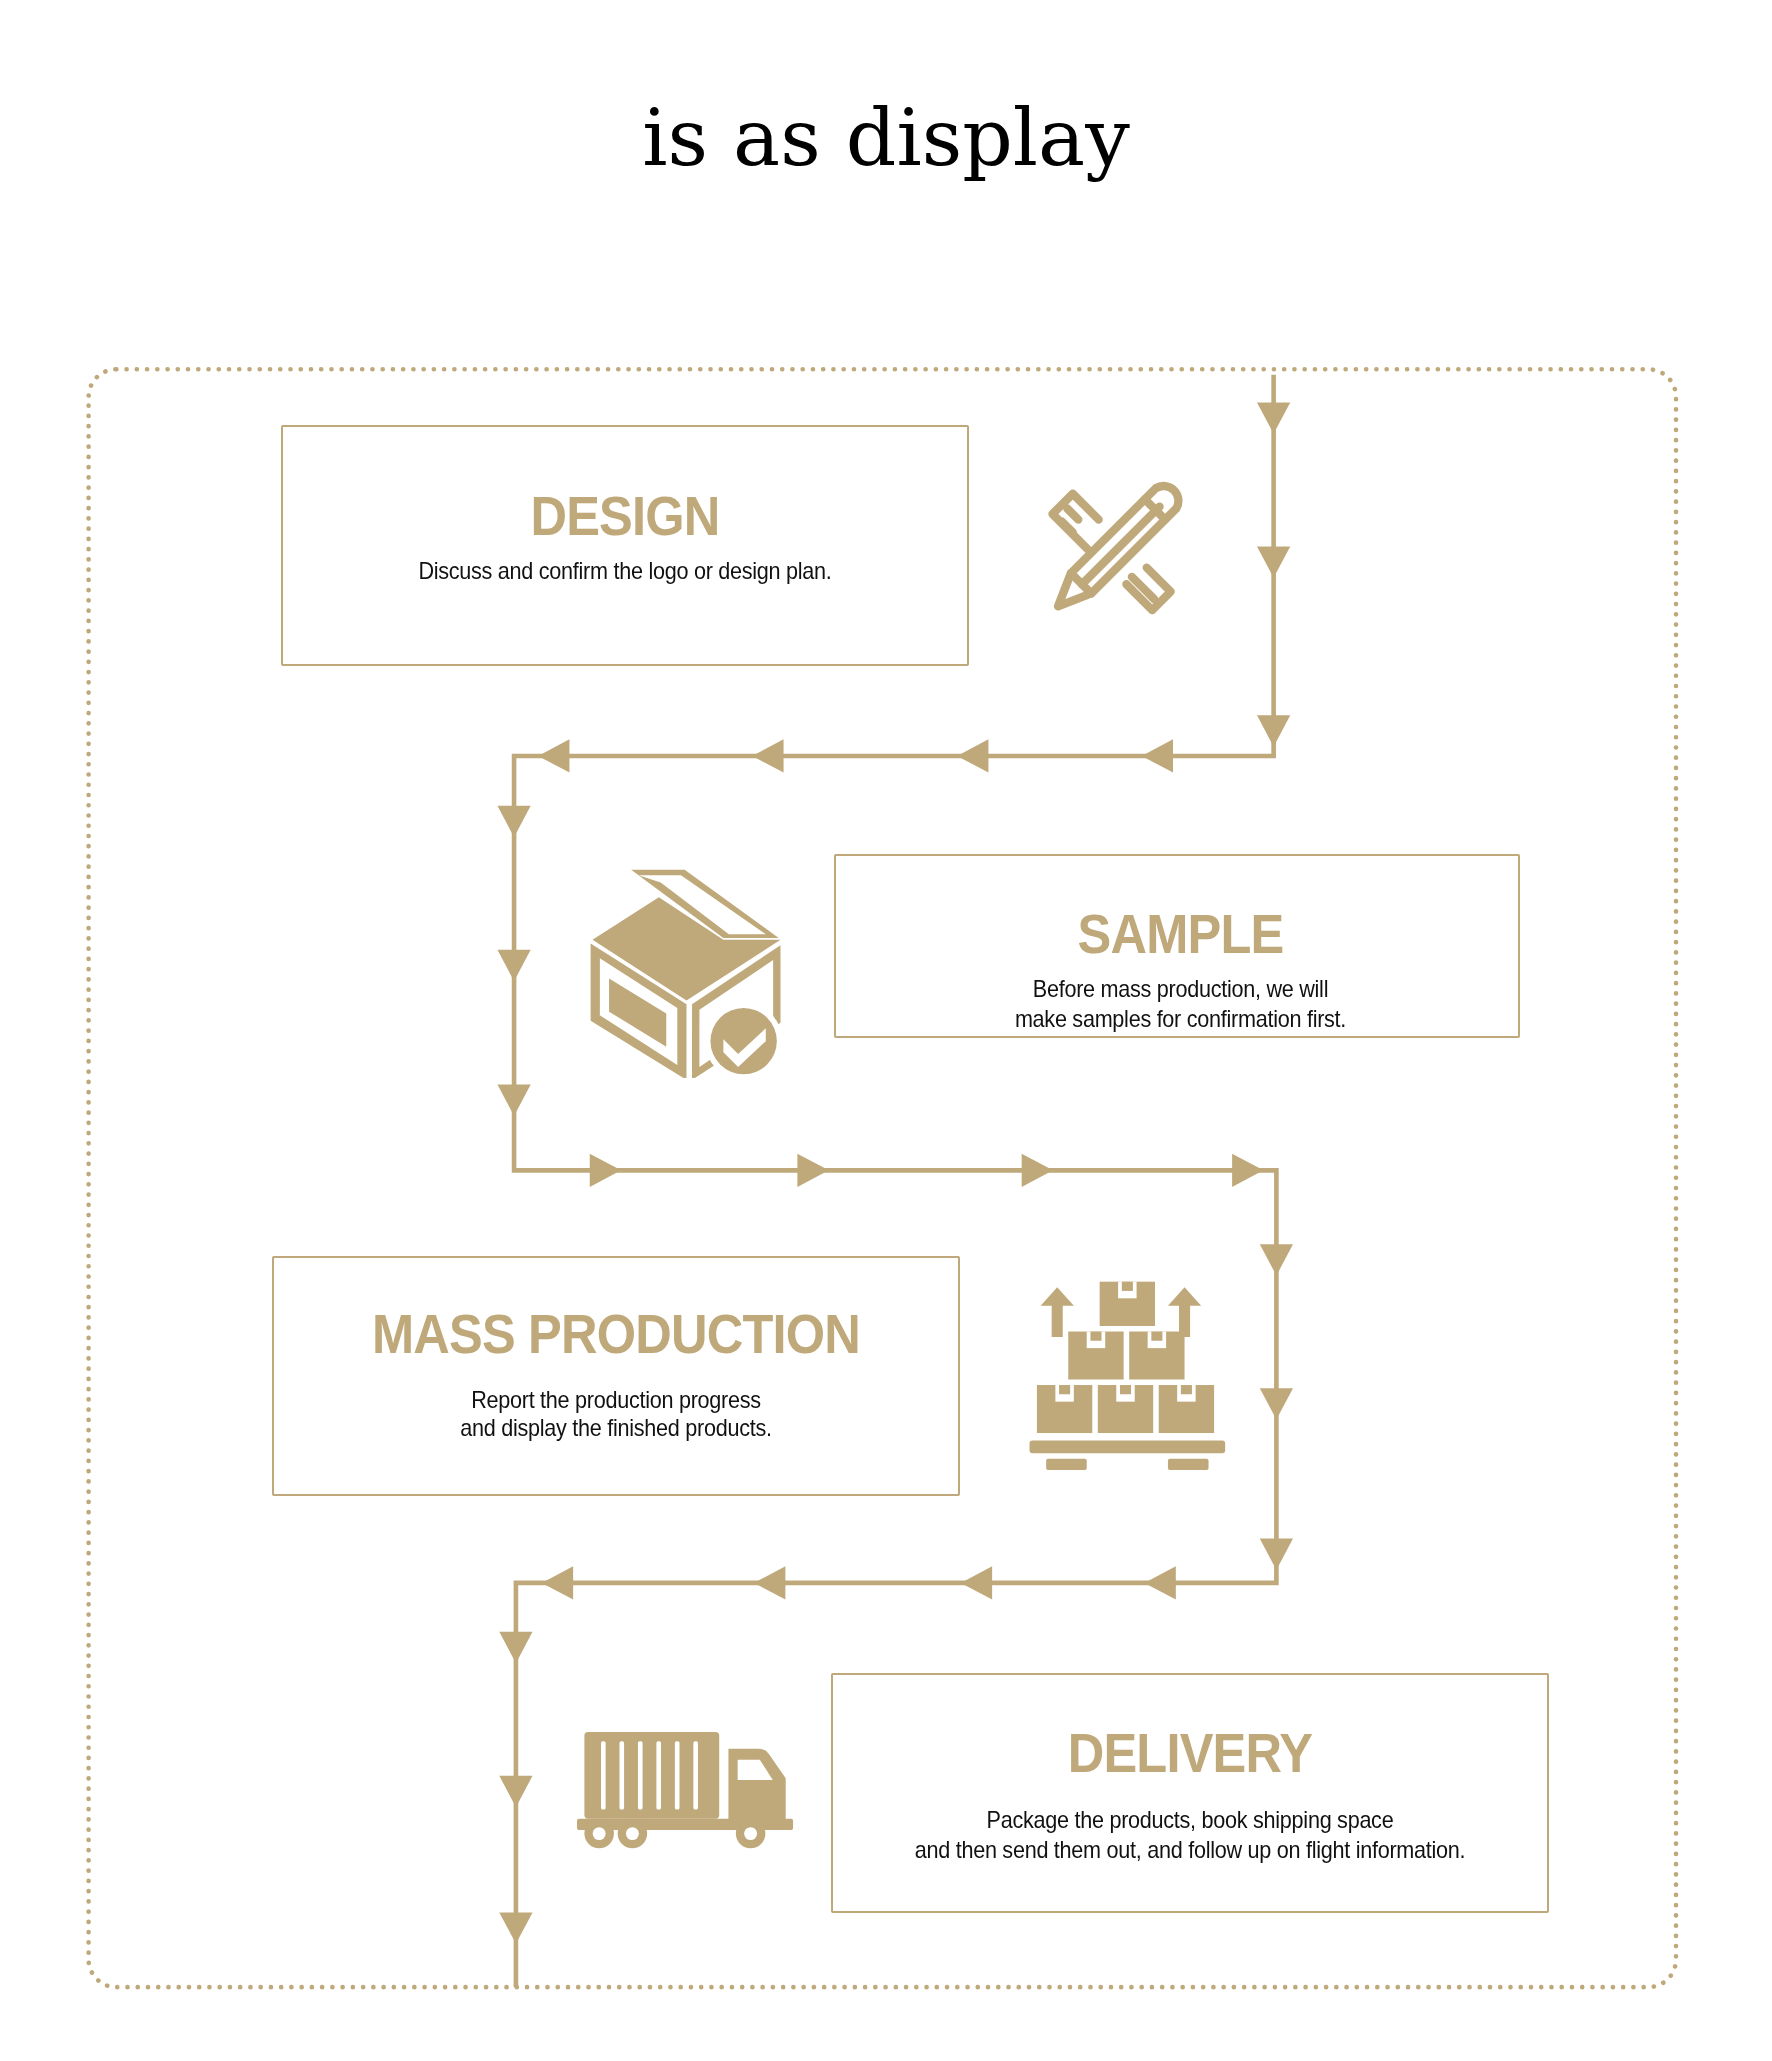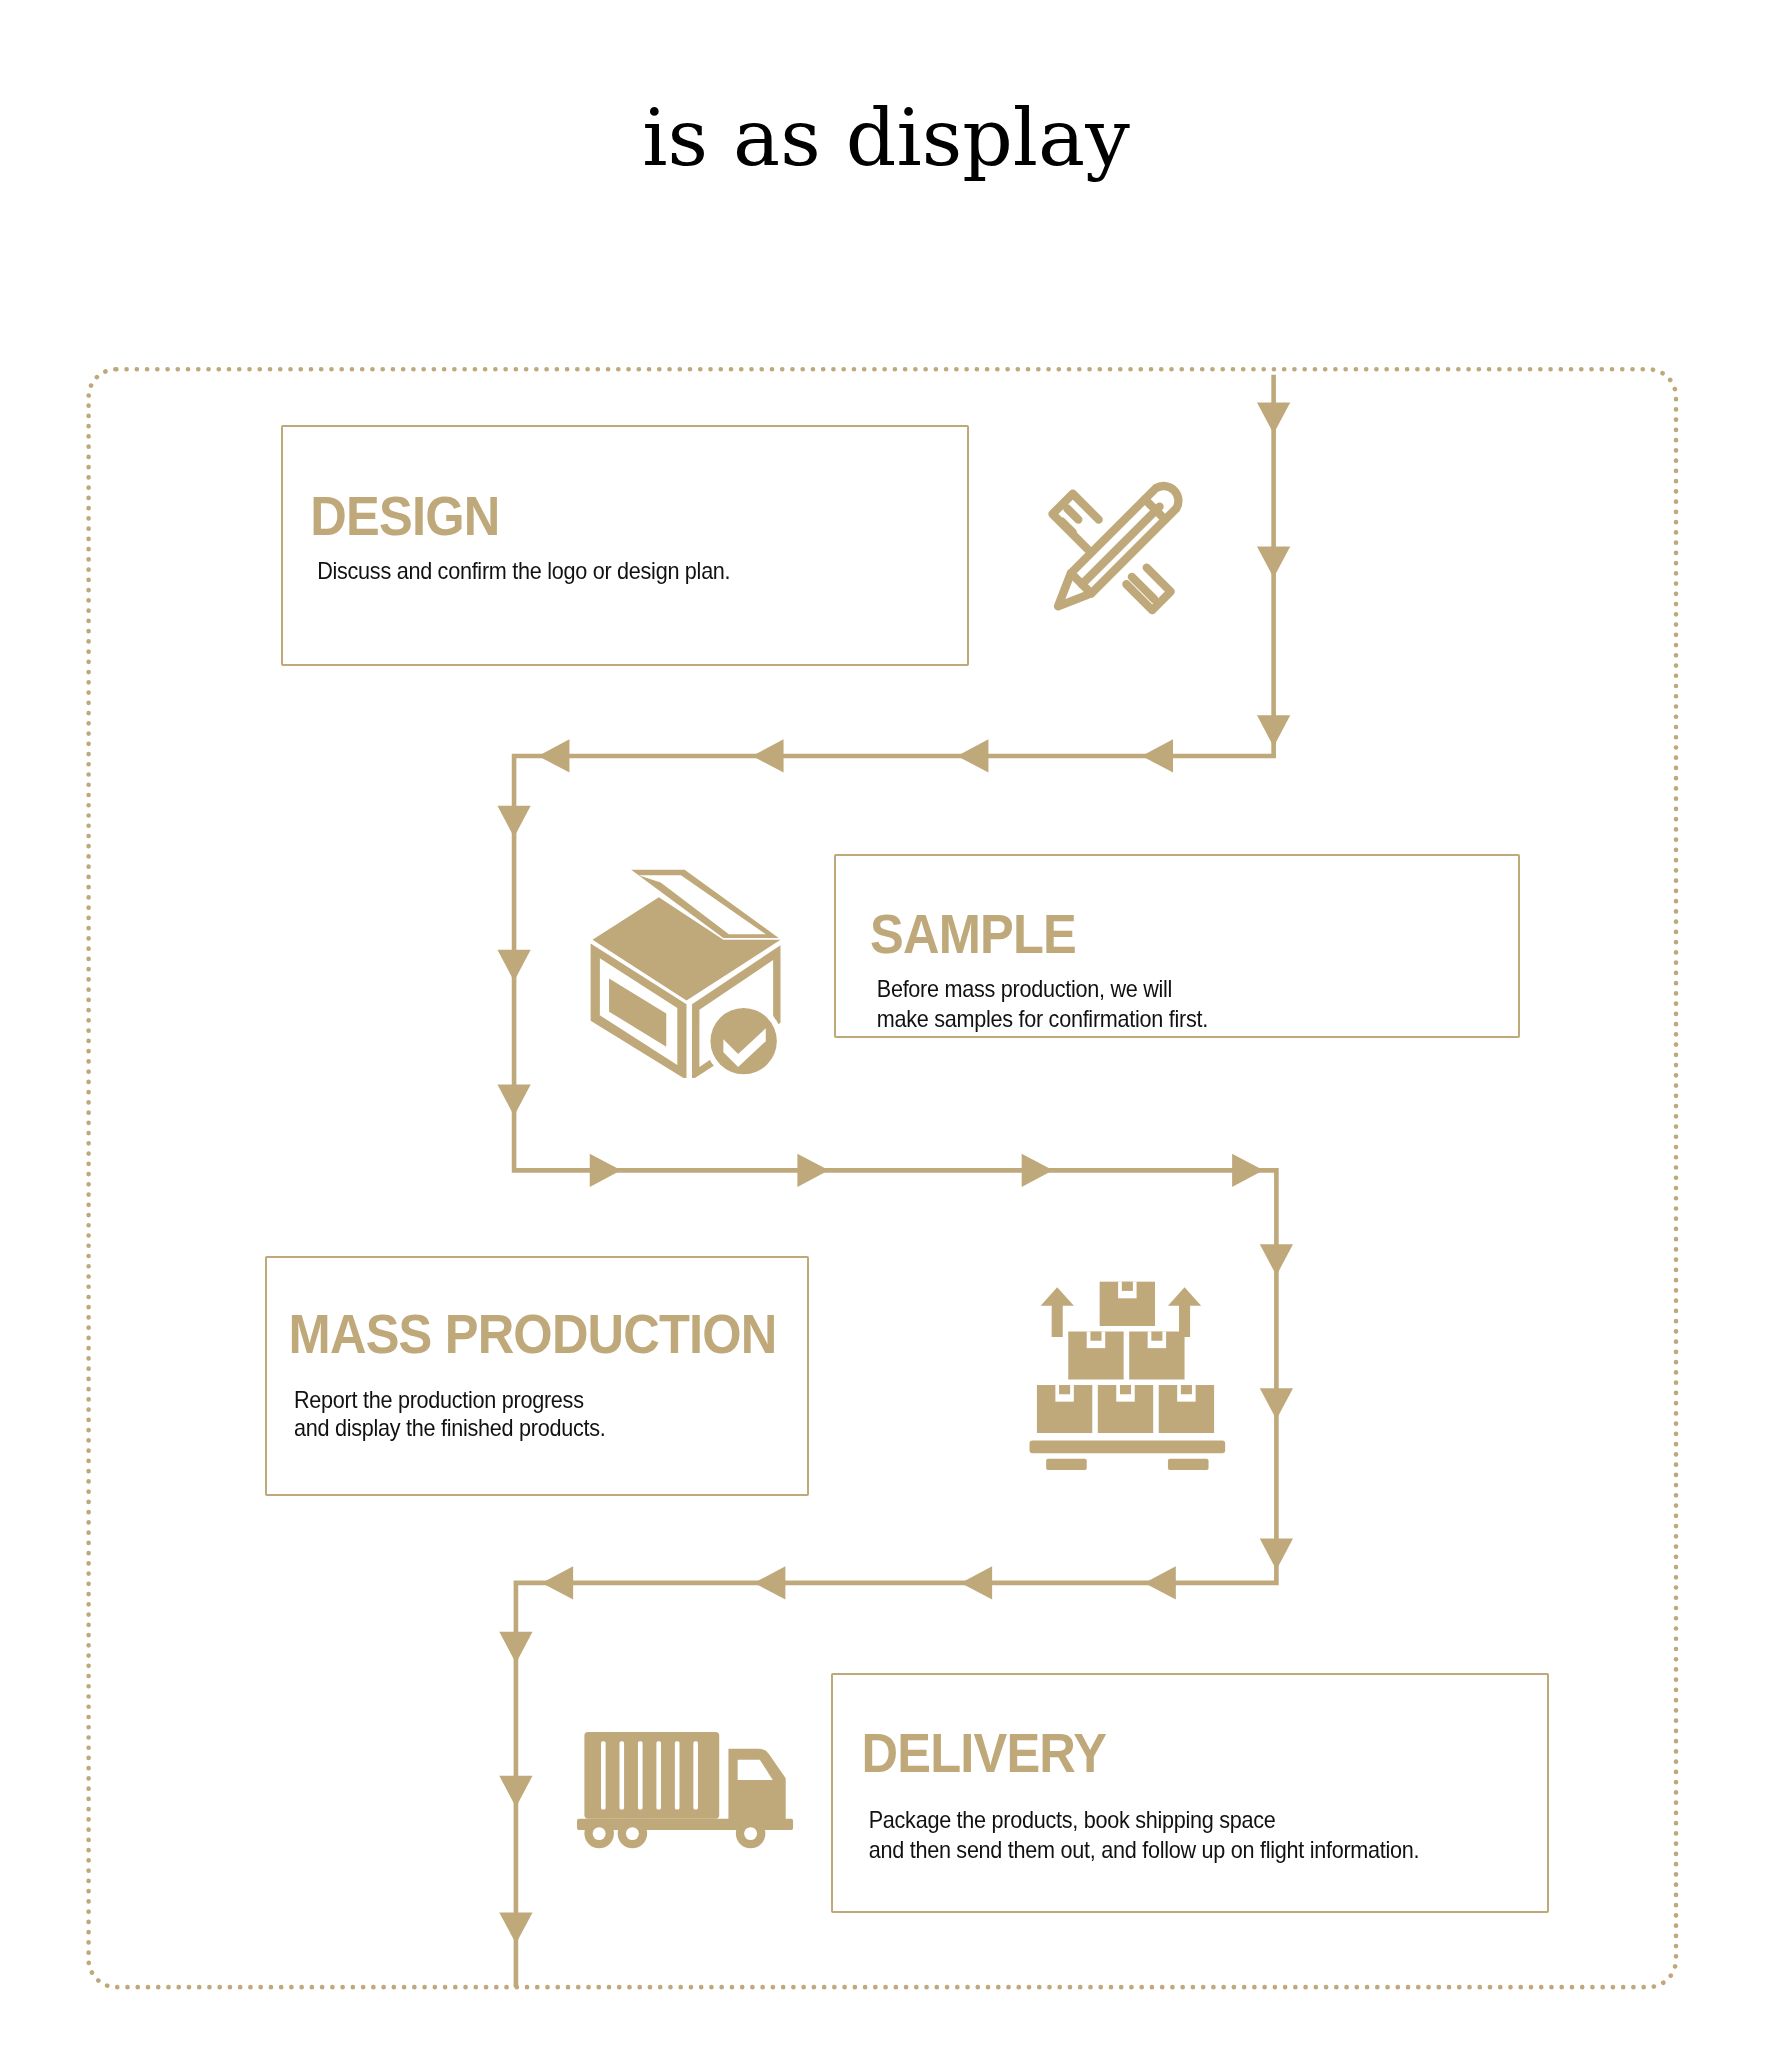--- a/index.html
+++ b/index.html
@@ -6,21 +6,21 @@
   body { width: 1772px; height: 2062px; position: relative; overflow: hidden; font-family: "Liberation Sans", sans-serif; }
   .title {
     position: absolute; left: 0; top: 81px; width: 1772px; text-align: center;
     font-family: "DejaVu Serif", "Liberation Serif", serif; font-size: 79px; line-height: 114px;
     color: #000; letter-spacing: 0px;
   }
   .title span { display: block; }
   svg.flow { position: absolute; left: 0; top: 0; }
   .step {
     position: absolute; box-sizing: border-box; border: 2.8px solid #bfa97a; border-radius: 1.8px;
-    background: #fff; text-align: left;
+    background: #fff; text-align: center;
   }
   .step .heading {
     font-family: "Liberation Sans", sans-serif; font-weight: bold; color: #bfa97a;
     font-size: 55px; line-height: 65px; letter-spacing: -0.9px; transform: scaleX(0.92);
   }
   .step .desc {
     font-family: "Liberation Sans", sans-serif; color: #111; font-size: 24px; line-height: 30px;
     transform: scaleX(0.9); letter-spacing: -0.3px;
   }
   .icon { position: absolute; }
@@ -108,21 +108,21 @@
 
     <path d="M116 150 L212 86 L212 170 L116 232 Z"></path>
     <path d="M124 156 L204 102 L204 164 L124 218 Z" fill="#fff"></path>
 
     <circle cx="172" cy="190" r="42" fill="#fff"></circle>
     <circle cx="172" cy="190" r="36"></circle>
     <path d="M150 188 L166 204 L196 176 L196 190 L166 218 L150 202 Z" fill="#fff"></path>
   </g>
 </svg>
 
-<div class="step" style="left:265px;top:1256px;width:544px;height:240px;">
+<div class="step" style="left:272px;top:1256px;width:688px;height:240px;">
   <div class="heading" style="margin-top:44px;">MASS PRODUCTION</div>
   <div class="desc" style="margin-top:18.5px;line-height:28px;">
     <div>Report the production progress</div>
     <div>and display the finished products.</div>
   </div>
 </div>
 <svg class="icon" style="left:1024px;top:1278px;" width="203" height="203" viewBox="0 0 220 220">
   <g fill="#bfa97a">
 
     <path d="M18 30 L36 10 L54 30 L42 30 L42 64 L30 64 L30 30 Z"></path>

